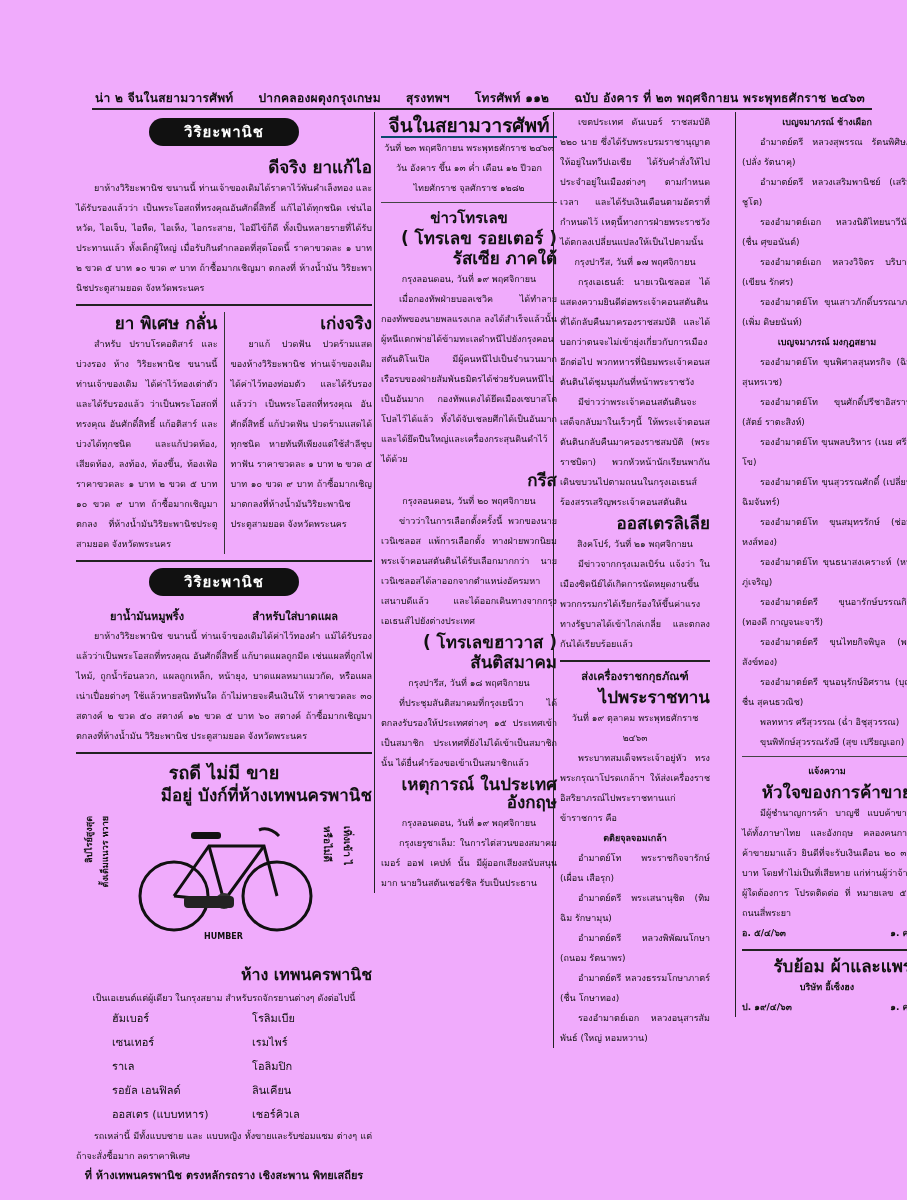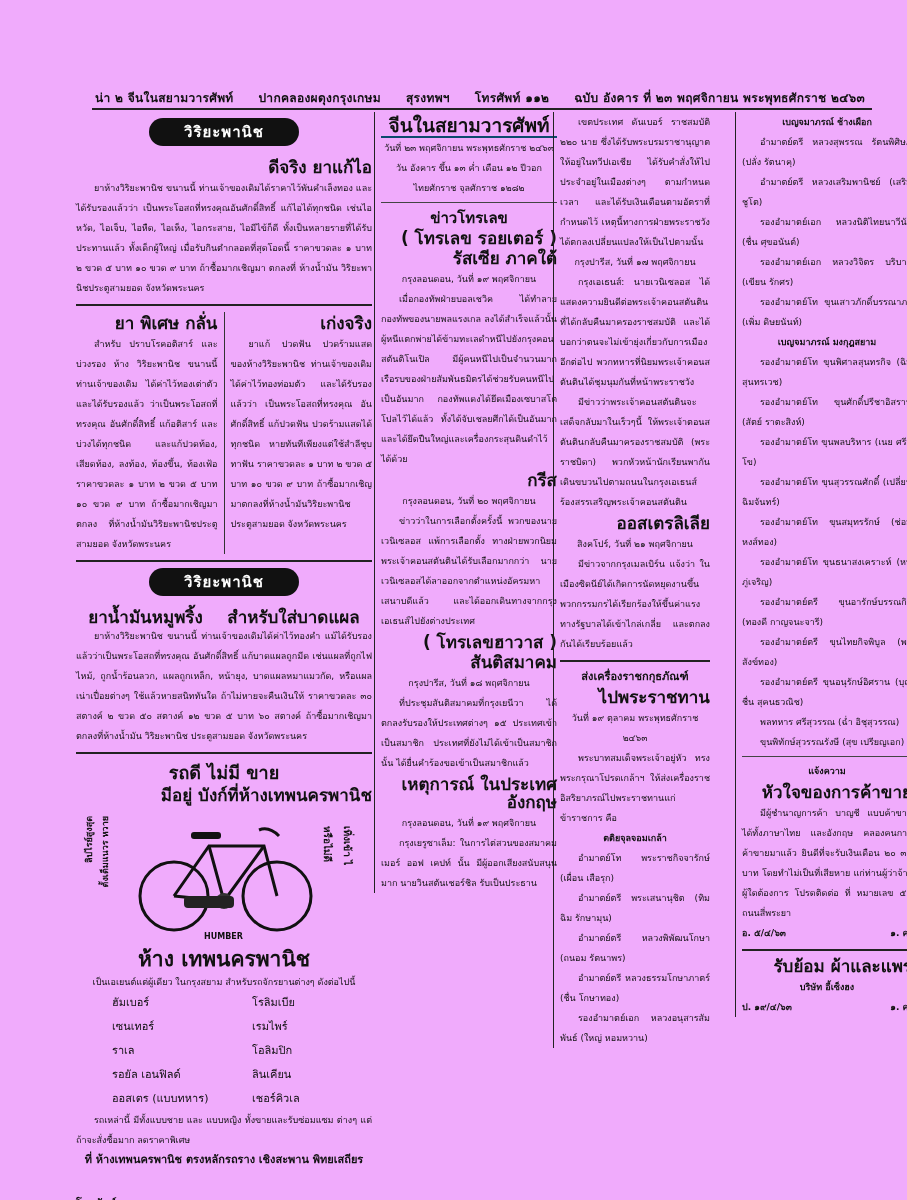--- a/index.html
+++ b/index.html
@@ -60,21 +60,21 @@
         <p class="para small">สำหรับ ปราบโรคอติสาร์ และ บ่วงรอง ห้าง วิริยะพานิช ขนานนี้ ท่านเจ้าของเดิม ได้ค่าไว้ทองเต่าตัว และได้รับรองแล้ว ว่าเป็นพระโอสถที่ทรงคุณ อันศักดิ์สิทธิ์ แก้อติสาร์ และบ่วงได้ทุกชนิด และแก้ปวดท้อง, เสียดท้อง, ลงท้อง, ท้องขึ้น, ท้องเฟ้อ ราคาขวดละ ๑ บาท ๒ ขวด ๕ บาท ๑๐ ขวด ๙ บาท ถ้าซื้อมากเชิญมาตกลง ที่ห้างน้ำมันวิริยะพานิชประตูสามยอด จังหวัดพระนคร</p>
       </div>
       <div>
         <div class="sub">เก่งจริง</div>
         <p class="para small">ยาแก้ ปวดฟัน ปวดร้ามแสด ของห้างวิริยะพานิช ท่านเจ้าของเดิมได้ค่าไว้ทองท่อมตัว และได้รับรองแล้วว่า เป็นพระโอสถที่ทรงคุณ อันศักดิ์สิทธิ์ แก้ปวดฟัน ปวดร้ามแสดได้ทุกชนิด หายทันทีเพียงแต่ใช้สำลีชุบทาฟัน ราคาขวดละ ๑ บาท ๒ ขวด ๕ บาท ๑๐ ขวด ๙ บาท ถ้าซื้อมากเชิญมาตกลงที่ห้างน้ำมันวิริยะพานิช ประตูสามยอด จังหวัดพระนคร</p>
       </div>
     </div>
     <div class="rule"></div>
     <div>
       <span class="masthead-banner">วิริยะพานิช</span>
-      <div style="display:flex;justify-content:space-around;font-size:17px;font-weight:bold;">
+      <div style="display:flex;justify-content:space-around;font-size:11px;font-weight:bold;">
         <span>ยาน้ำมันหมูพริ้ง</span>
         <span>สำหรับใส่บาดแผล</span>
       </div>
       <p class="para small">ยาห้างวิริยะพานิช ขนานนี้ ท่านเจ้าของเดิมได้ค่าไว้ทองคำ แม้ได้รับรองแล้วว่าเป็นพระโอสถที่ทรงคุณ อันศักดิ์สิทธิ์ แก้บาดแผลถูกมีด เช่นแผลที่ถูกไฟไหม้, ถูกน้ำร้อนลวก, แผลถูกเหล็ก, หน้ายุง, บาดแผลหมาแมวกัด, หรือแผลเน่าเปื่อยต่างๆ ใช้แล้วหายสนิททันใด ถ้าไม่หายจะคืนเงินให้ ราคาขวดละ ๓๐ สตางค์ ๒ ขวด ๕๐ สตางค์ ๑๒ ขวด ๕ บาท ๖๐ สตางค์ ถ้าซื้อมากเชิญมาตกลงที่ห้างน้ำมัน วิริยะพานิช ประตูสามยอด จังหวัดพระนคร</p>
     </div>
     <div class="rule"></div>
     <div>
       <div class="big-title">รถดี ไม่มี ขาย</div>
       <div class="sub">มีอยู่ บังก์ที่ห้างเทพนครพานิช</div>
       <div class="bike">
@@ -88,21 +88,21 @@
           <line x1="45" y1="80" x2="95" y2="85" stroke="#111" stroke-width="3"></line>
           <rect x="62" y="16" width="30" height="7" rx="3" fill="#111"></rect>
           <path d="M130 14 Q140 10 150 20" fill="none" stroke="#111" stroke-width="3"></path>
           <circle cx="95" cy="85" r="8" fill="#333"></circle>
           <rect x="55" y="80" width="50" height="12" rx="4" fill="#222"></rect>
         </svg>
         <span class="vert-r" style="position:absolute;right:36px;top:20px;">หรือไม่ดี</span>
         <span class="vert-r" style="position:absolute;right:16px;top:20px;">เทิ่งเข้า ไ</span>
         <span style="position:absolute;left:128px;bottom:0;font-size:8px;font-weight:bold;">HUMBER</span>
       </div>
-      <div class="big-title" style="font-size:21px;margin-top:4px;">ห้าง เทพนครพานิช</div>
+      <div class="big-title" style="font-size:16px;margin-top:20px;text-align:right;">ห้าง เทพนครพานิช</div>
       <div class="small center">เป็นเอเยนต์แต่ผู้เดียว ในกรุงสยาม สำหรับรถจักรยานต่างๆ ดังต่อไปนี้</div>
       <div class="brands">
         <span>ฮัมเบอร์</span>
         <span>โรลิมเบีย</span>
         <span>เซนเทอร์</span>
         <span>เรมไพร์</span>
         <span>ราเล</span>
         <span>โอลิมปิก</span>
         <span>รอยัล เอนฟิลด์</span>
         <span>ลินเคียน</span>

